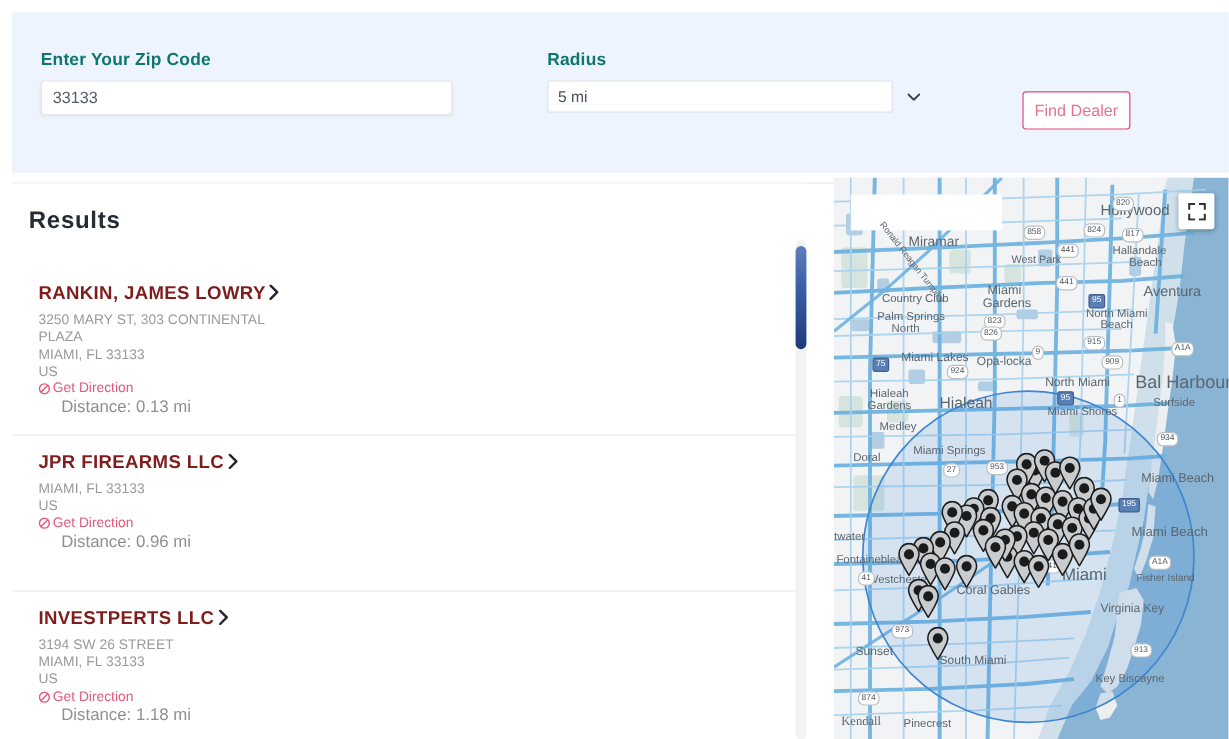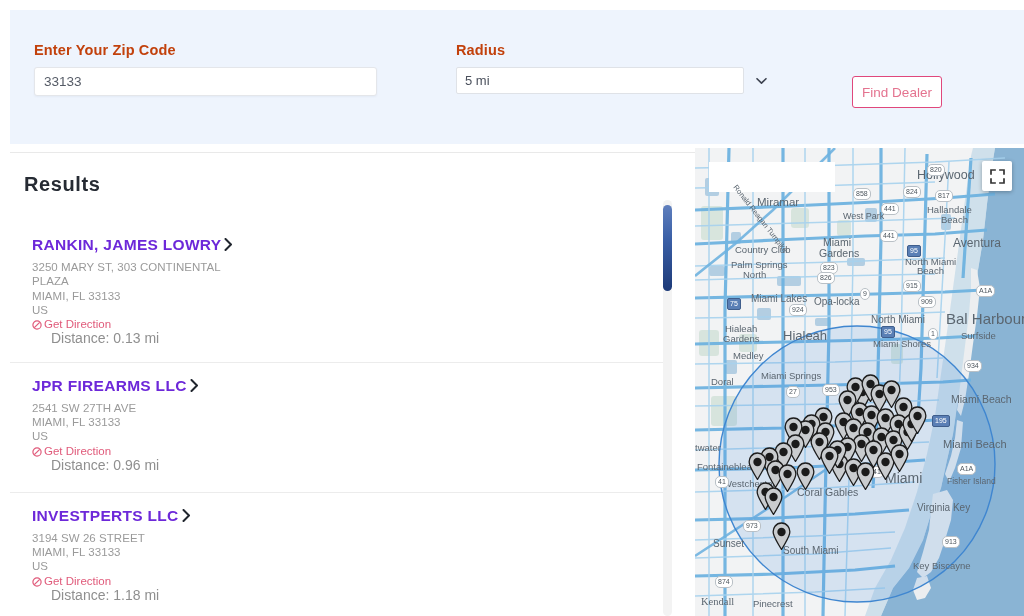--- a/index.html
+++ b/index.html
@@ -21,21 +21,21 @@
   .search-panel {
     position: absolute;
     left: 10px; top: 10px;
     width: 1014px; height: 134px;
     background: #eef4fd;
   }
   .field-group { position: absolute; }
   .field-label {
     font-size: 14.5px;
     font-weight: bold;
-    color: #c2410c;
+    color: #0f766e;
     letter-spacing: 0.15px;
     margin-bottom: 9px;
   }
   .zip-group { left: 24px; top: 32px; width: 345px; }
   .radius-group { left: 446px; top: 32px; width: 288px; }
 
   .text-input {
     display: block;
     width: 343px; height: 29px;
     border: 1px solid #e4e6ea;
@@ -112,21 +112,21 @@
   }
   .result-item {
     position: relative;
     padding: 14px 14px 16px 22px;
     border-bottom: 1px solid #ececec;
     min-height: 130px;
   }
   .result-name {
     font-size: 15.5px;
     font-weight: bold;
-    color: #6d28d9;
+    color: #7f1d1d;
     letter-spacing: 0.3px;
     margin: 0 0 5px 0;
     display: inline-block;
     text-decoration: none;
   }
   .chev-right {
     display: inline-block;
     margin-left: 3px;
     vertical-align: -1px;
   }
@@ -267,21 +267,20 @@
             <div>PLAZA</div>
             <div>MIAMI, FL 33133</div>
             <div>US</div>
           </div><a class="get-direction" href="#"><span class="gd-icon"><svg width="10" height="10" viewBox="0 0 10 10">
                 <circle cx="5" cy="5" r="4.1" stroke="#e05a7a" stroke-width="1.2" fill="none"></circle>
                 <path d="M2.3,7.7 L7.7,2.3" stroke="#e05a7a" stroke-width="1.2"></path>
               </svg></span><span>Get Direction</span></a><div class="result-dist">Distance: 0.13 mi</div></div>
         <div class="result-item"><a class="result-name" href="#">JPR FIREARMS LLC<span class="chev-right"><svg width="9" height="13" viewBox="0 0 9 13">
                 <path d="M1.5,1 L7,6.5 L1.5,12" stroke="#20252e" stroke-width="2" fill="none" stroke-linecap="round" stroke-linejoin="round"></path>
               </svg></span></a><div class="result-addr">
-            <div>2541 SW 27TH AVE</div>
             <div>MIAMI, FL 33133</div>
             <div>US</div>
           </div><a class="get-direction" href="#"><span class="gd-icon"><svg width="10" height="10" viewBox="0 0 10 10">
                 <circle cx="5" cy="5" r="4.1" stroke="#e05a7a" stroke-width="1.2" fill="none"></circle>
                 <path d="M2.3,7.7 L7.7,2.3" stroke="#e05a7a" stroke-width="1.2"></path>
               </svg></span><span>Get Direction</span></a><div class="result-dist">Distance: 0.96 mi</div></div>
         <div class="result-item"><a class="result-name" href="#">INVESTPERTS LLC<span class="chev-right"><svg width="9" height="13" viewBox="0 0 9 13">
                 <path d="M1.5,1 L7,6.5 L1.5,12" stroke="#20252e" stroke-width="2" fill="none" stroke-linecap="round" stroke-linejoin="round"></path>
               </svg></span></a><div class="result-addr">
             <div>3194 SW 26 STREET</div>

